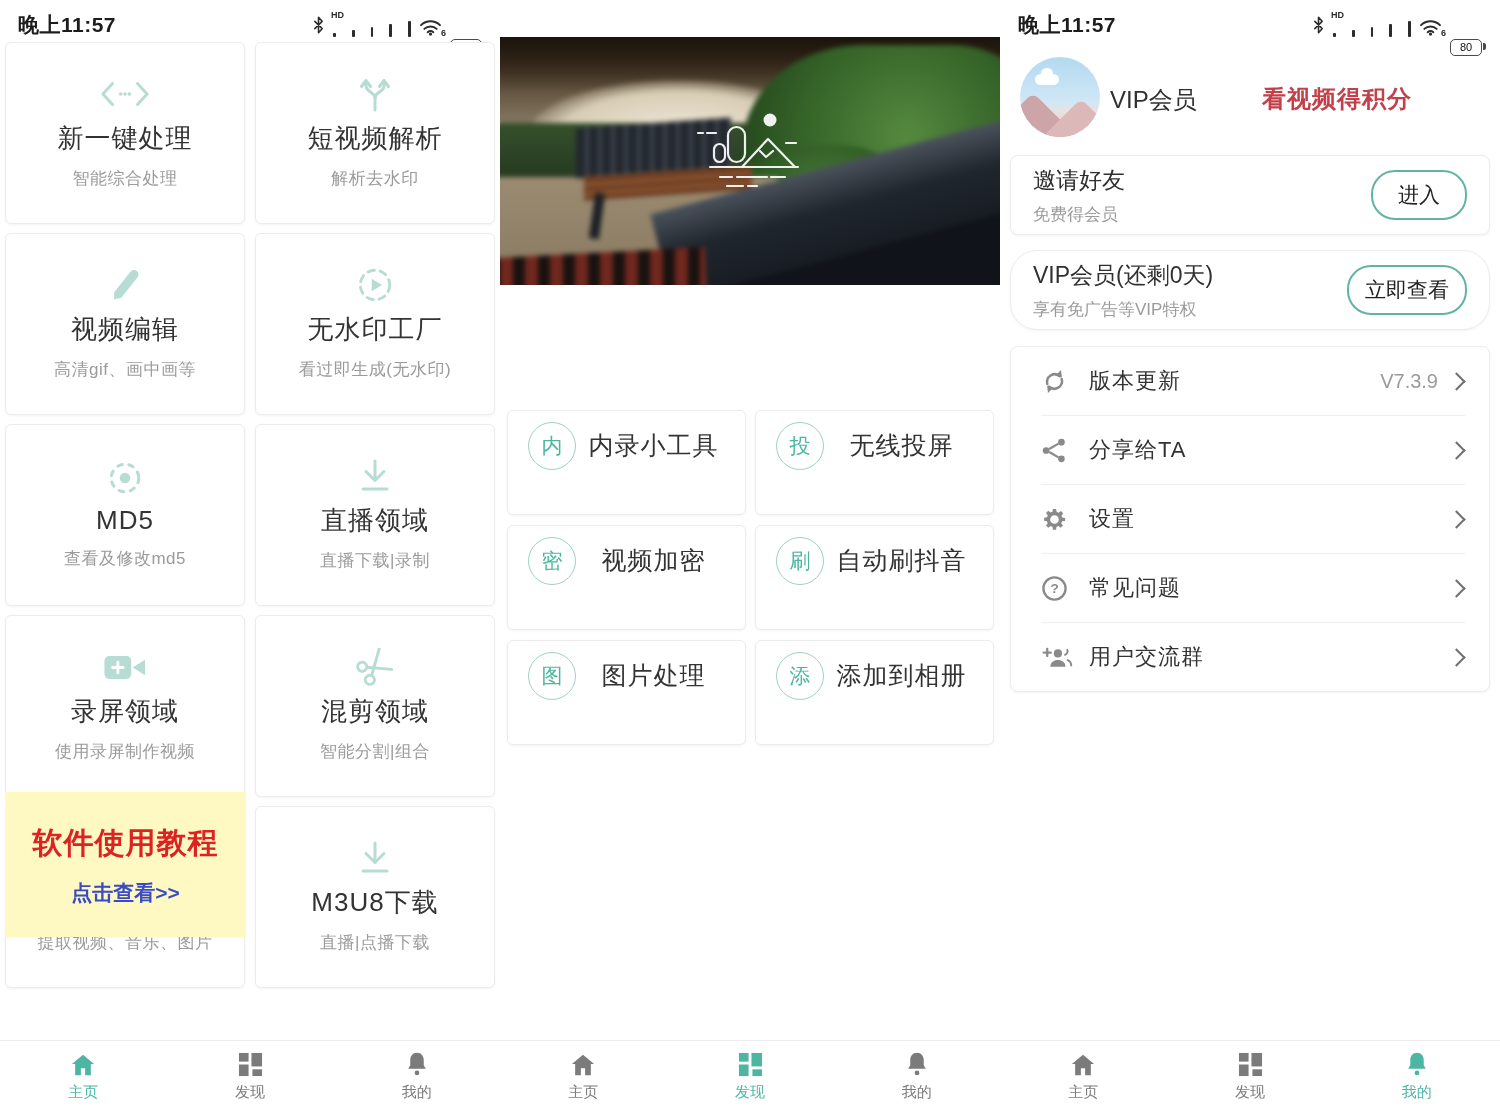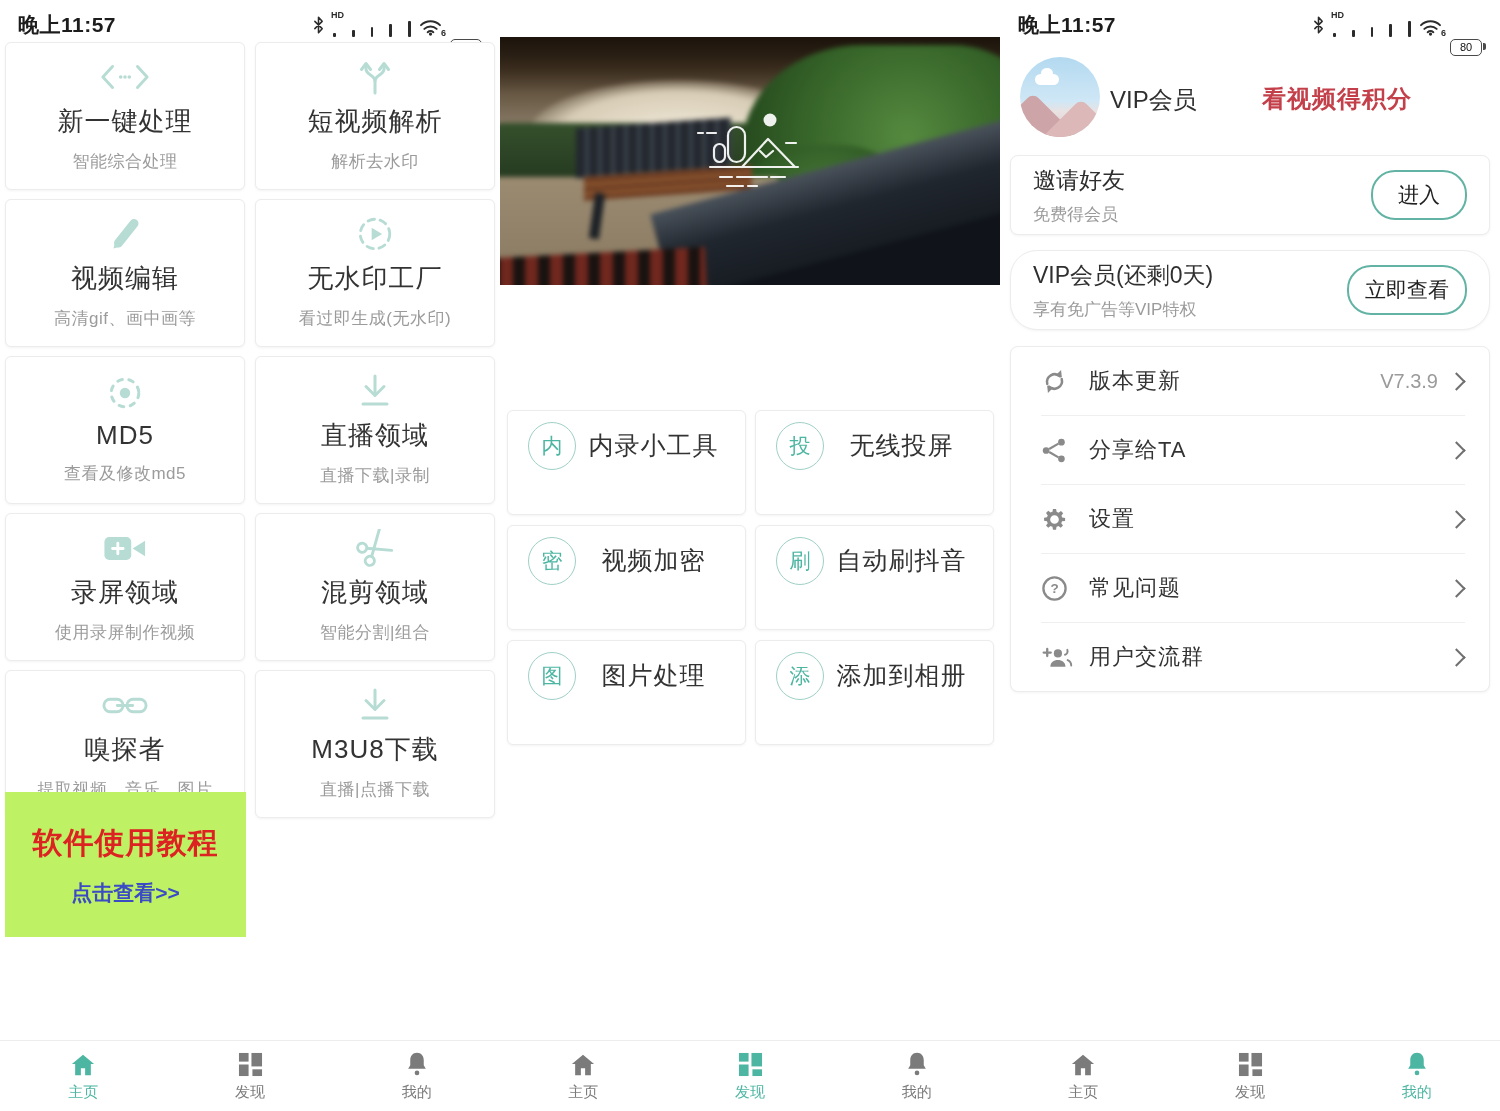--- a/index.html
+++ b/index.html
@@ -18,28 +18,28 @@
   .sig i{display:block;width:2.8px;background:#2b2b2b;border-radius:1px;}
   .wifi{position:relative;margin-top:3px;}
   .wifi .w6{position:absolute;right:-4px;bottom:-2px;font-size:9px;font-weight:bold;color:#2b2b2b;}
   .batt{position:relative;width:32px;height:17px;border:1.7px solid #4a4a4a;border-radius:5px;
         display:flex;align-items:center;justify-content:center;font-size:11px;color:#111;box-sizing:border-box;margin-top:44px;}
   .batt::after{content:"";position:absolute;right:-4.5px;top:3.5px;width:2.8px;height:7px;background:#4a4a4a;border-radius:0 2px 2px 0;}
 
   
   .home-grid{position:absolute;left:5px;top:42px;width:490px;display:grid;
              grid-template-columns:240px 240px;gap:9px 10px;}
-  .tool-card{height:148px;background:#fff;border:1px solid #ececec;border-radius:6px;
+  .tool-card{height:182px;background:#fff;border:1px solid #ececec;border-radius:6px;
              box-shadow:0 1px 3px rgba(0,0,0,.05);display:flex;flex-direction:column;
              align-items:center;justify-content:center;text-align:center;box-sizing:border-box;cursor:pointer;}
   .ci{color:#b7dcd4;height:36px;display:flex;align-items:center;justify-content:center;}
   .t-title{font-size:26px;color:#333;margin-top:9px;letter-spacing:1px;}
   .t-sub{font-size:17px;color:#9b9b9b;margin-top:11px;letter-spacing:.5px;}
 
-  .tutorial{position:absolute;left:5px;top:792px;width:241px;height:145px;background:#bef264;
+  .tutorial{position:absolute;left:5px;top:792px;width:241px;height:145px;background:#fef9c3;
             display:flex;flex-direction:column;align-items:center;justify-content:center;gap:15px;cursor:pointer;}
   .tut-title{font-size:30px;font-weight:bold;color:#dd2222;letter-spacing:1px;}
   .tut-link{font-size:21px;font-weight:bold;color:#3a4bc4;}
 
   
   .bottomnav{position:absolute;bottom:0;left:0;width:100%;height:71px;background:#fff;
              border-top:1px solid #ededed;display:flex;box-sizing:border-box;}
   .navitem{flex:1;display:flex;flex-direction:column;align-items:center;justify-content:center;
            gap:6px;color:#7b7b7b;cursor:pointer;}
   .navitem .nlabel{font-size:15px;}

